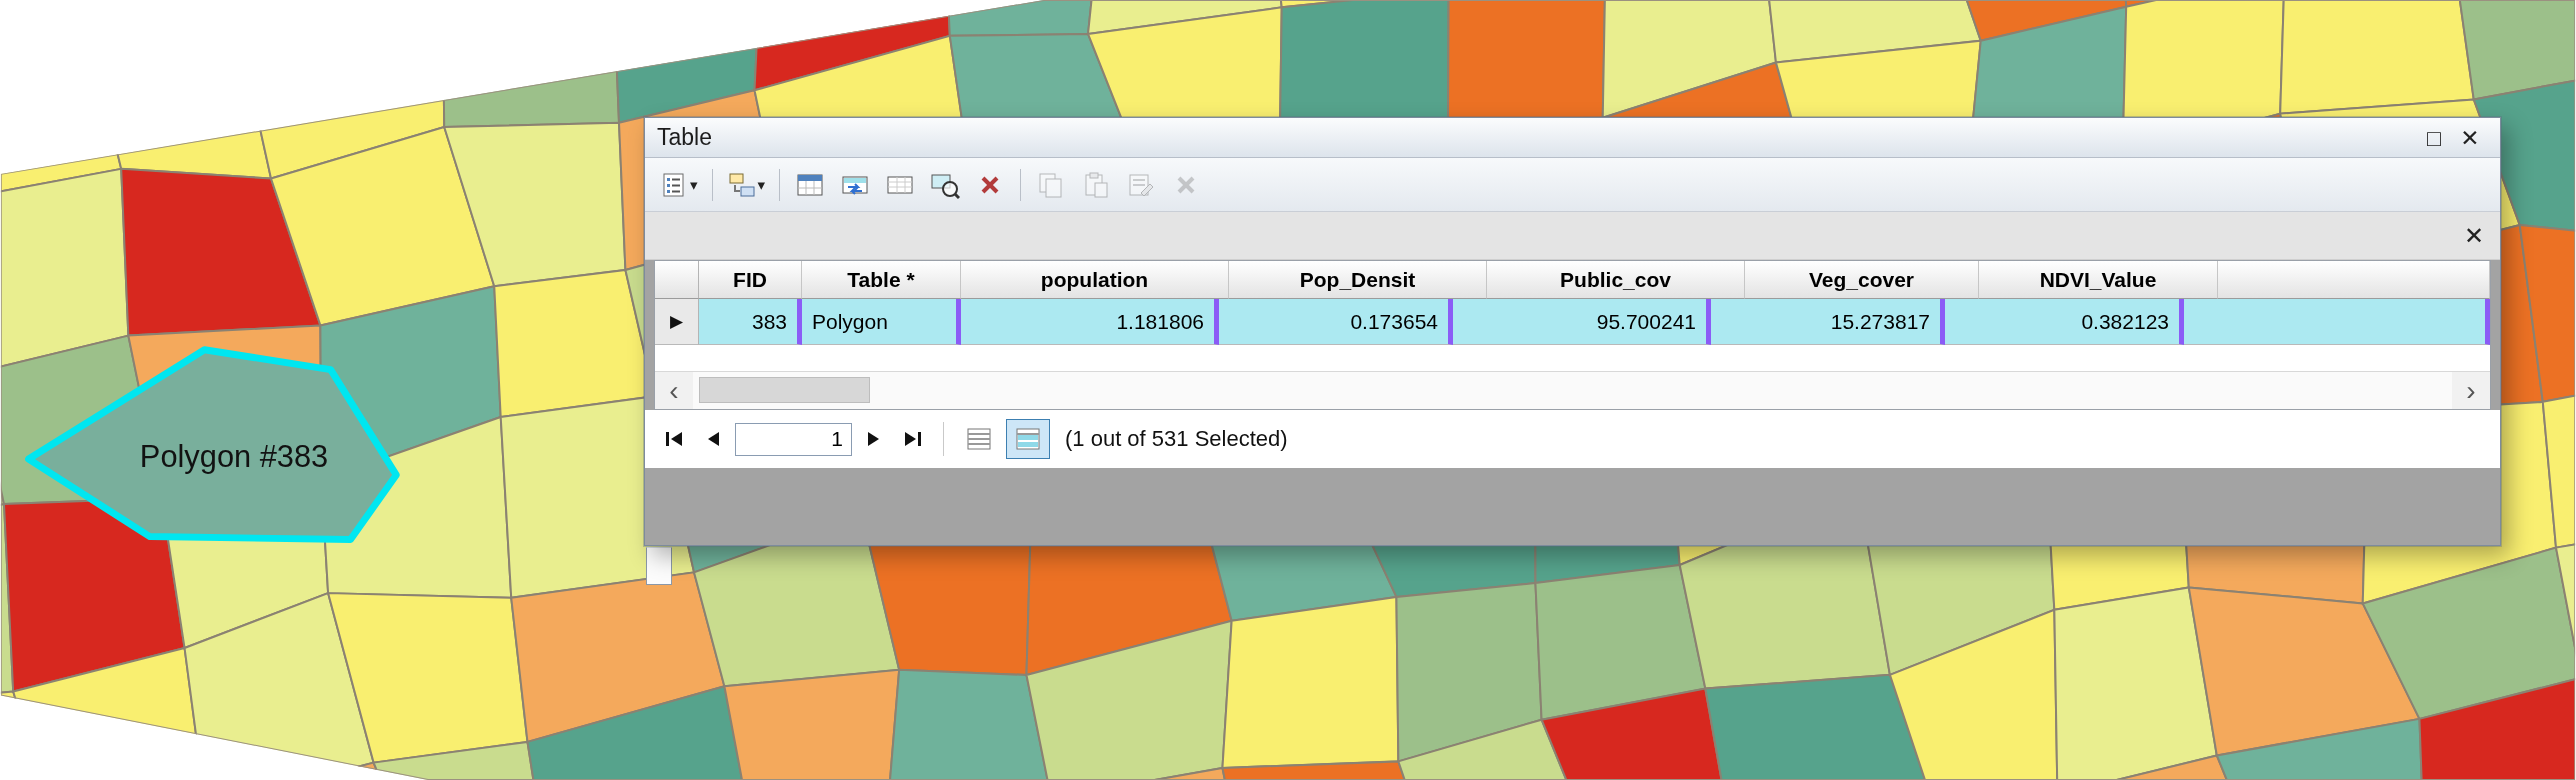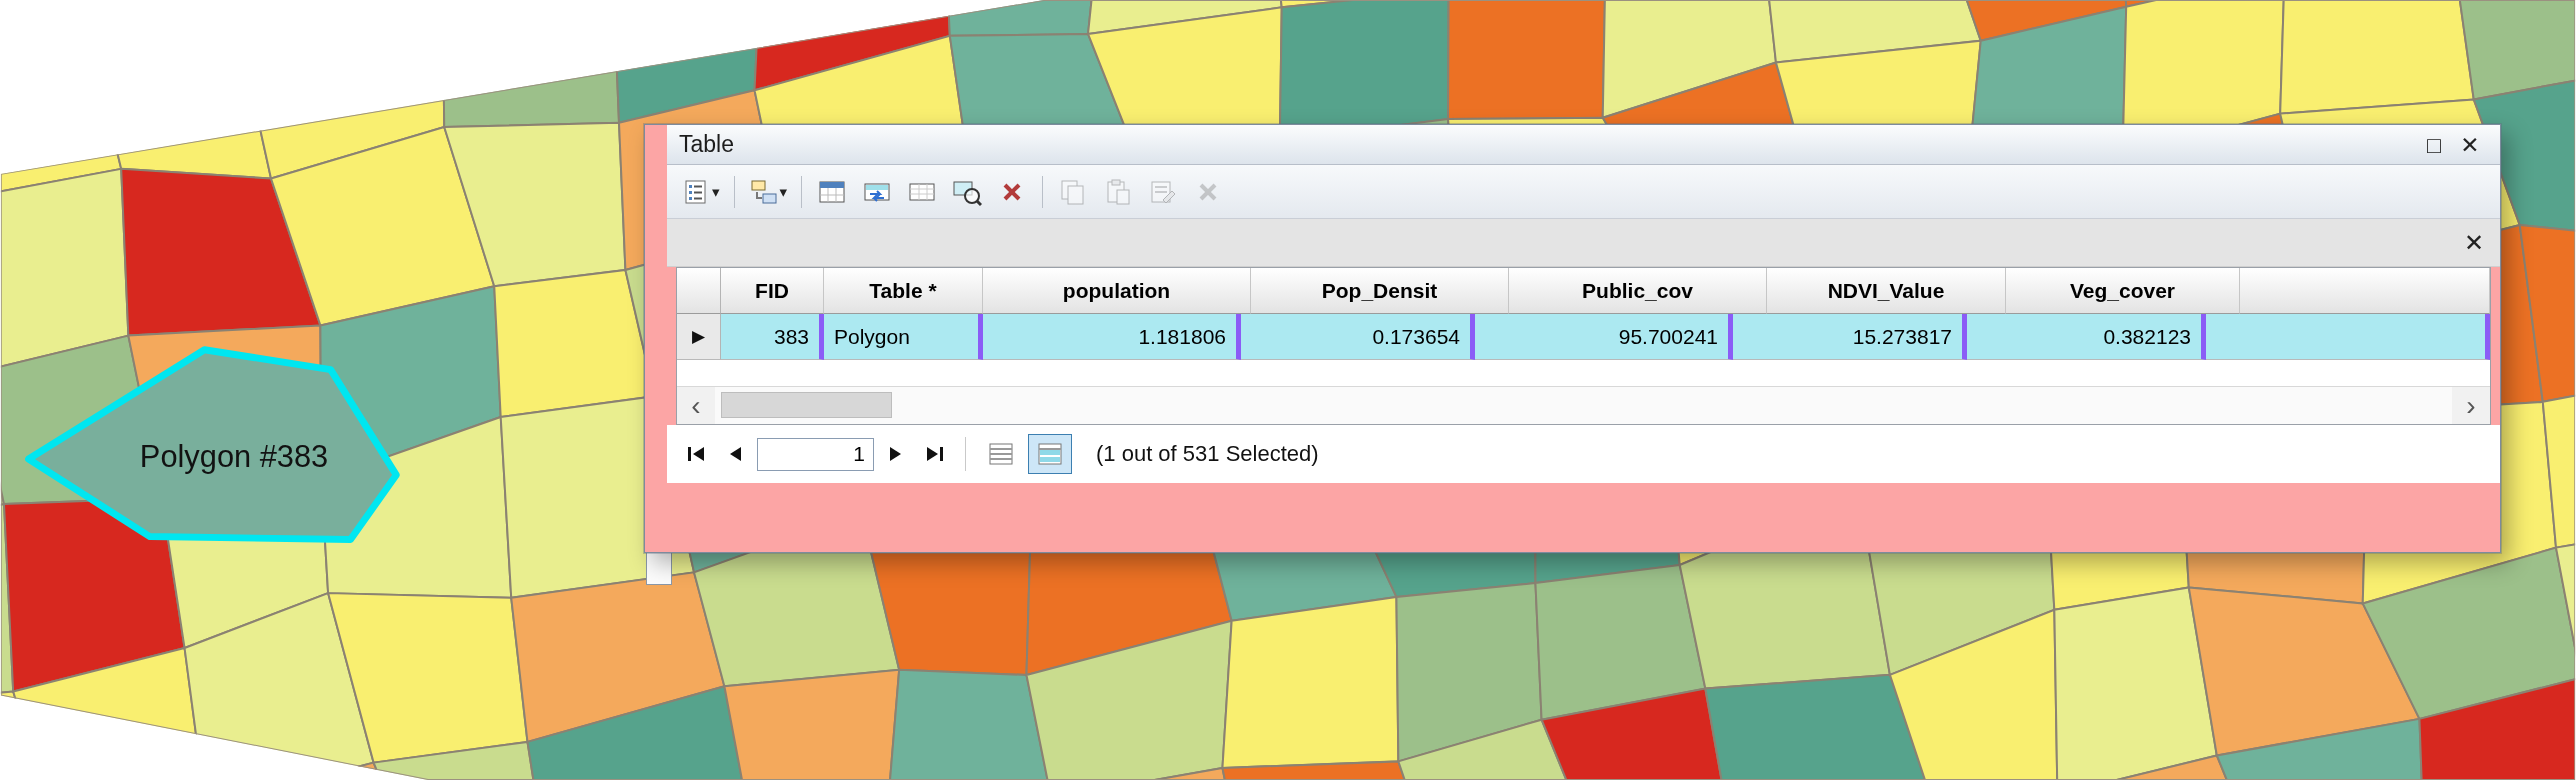--- a/index.html
+++ b/index.html
@@ -4,23 +4,23 @@
 <style>
   * { box-sizing: border-box; margin: 0; padding: 0; }
   html,body { width:2576px; height:780px; overflow:hidden; background:#fff;
               font-family:"Liberation Sans", sans-serif; }
   #stage { position:relative; width:2576px; height:780px; overflow:hidden; background:#fff; }
 
   
   #map { position:absolute; left:0; top:0; z-index:1; }
 
   
-  .window { position:absolute; left:644px; top:124px; width:1857px; height:429px;
-            background:#fca5a5; border:1px solid #7d8b9d; z-index:10;
-            box-shadow:0 0 0 1px rgba(95,110,128,.35), 8px 10px 22px rgba(0,0,0,.30);padding-left:22px; }
+  .window { position:absolute; left:644px; top:117px; width:1857px; height:429px;
+            background:#a3a3a3; border:1px solid #7d8b9d; z-index:10;
+            box-shadow:0 0 0 1px rgba(95,110,128,.35), 8px 10px 22px rgba(0,0,0,.30); }
 
   .titlebar { height:40px; display:flex; align-items:center; padding:0 12px;
               background:linear-gradient(#fbfcfd,#dde4ec); border-bottom:1px solid #b7bec9; }
   .titlebar .title { font-size:23px; color:#1c1c1c; flex:1; }
   .tb-btn { background:transparent; border:none; font-size:23px; color:#222;
             width:36px; height:32px; cursor:default; line-height:30px; }
 
   .toolbar { height:54px; display:flex; align-items:center; gap:5px; padding-left:10px;
              background:linear-gradient(#f7f9fb,#e4e9ef); border-bottom:1px solid #c9ced6; }
   .tbtn { width:40px; height:40px; display:flex; align-items:center; justify-content:center;
@@ -29,21 +29,21 @@
   .tbtn.disabled { opacity:.42; filter:grayscale(1); }
   .dd { font-size:15px; color:#222; margin-left:1px; }
   .tsep { width:1px; height:32px; background:#b9bfc8; margin:0 5px; }
 
   .tabstrip { height:48px; background:#e4e4e4; border-bottom:1px solid #cfcfcf;
               display:flex; align-items:center; justify-content:flex-end; padding-right:16px; }
   .tabstrip button { background:transparent; border:none; font-size:24px; color:#222; }
 
   .table-area { margin:0 9px; border:1px solid #9aa0a8; background:#fff; }
   .hrow, .drow { display:flex; }
-  .hrow { height:46px; }
+  .hrow { height:38px; }
   .drow { height:46px; }
   .hc { display:flex; align-items:center; justify-content:center;
         background:linear-gradient(#ffffff,#e3e3e3); border-right:1px solid #c6c6c6;
         border-bottom:1px solid #9b9b9b; font-size:21px; font-weight:bold; color:#000;
         white-space:nowrap; overflow:hidden; }
   .dc { display:flex; align-items:center; background:#ace9f1;
         border-right:5px solid #8b5cf6; border-bottom:1px solid #b9b9b9;
         font-size:21px; color:#000; white-space:nowrap; overflow:hidden; }
   .num { justify-content:flex-end; padding-right:10px; }
   .txt { justify-content:flex-start; padding-left:10px; }
@@ -69,21 +69,21 @@
             background:#fff; }
   .nav-btn { width:34px; height:32px; background:transparent; border:none;
              display:flex; align-items:center; justify-content:center; }
   .rec-input { width:117px; height:33px; border:1px solid #8a9cb2; font-size:21px;
                text-align:right; padding-right:8px; font-family:"Liberation Sans",sans-serif; }
   .nsep { width:1px; height:34px; background:#c9c9c9; margin:0 8px; }
   .rec-view-btn { width:44px; height:40px; background:transparent;
                   border:1px solid transparent; display:flex; align-items:center;
                   justify-content:center; }
   .rec-view-btn.active { border:1px solid #3c7fb1; background:#cde6f7; }
-  .status { font-size:22px; color:#111; margin-left:19px; white-space:nowrap; }
+  .status { font-size:22px; color:#111; margin-left:10px; white-space:nowrap; }
 
   .mini-tab { position:absolute; left:646px; top:547px; width:26px; height:38px;
               background:#fcfcfc; border:1px solid #8b98a8; border-top:1px solid #d4dae1;
               z-index:9; }
 </style>
 </head>
 <body>
 
 <div id="stage">
 
@@ -447,22 +447,22 @@
     </div>
 
     <div class="table-area">
       <div class="hrow">
         <div class="hc selcell hdr col-sel"></div>
         <div class="hc col-0">FID</div>
         <div class="hc col-1">Table *</div>
         <div class="hc col-2">population</div>
         <div class="hc col-3">Pop_Densit</div>
         <div class="hc col-5">Public_cov</div>
+        <div class="hc col-6">Veg_cover</div>
         <div class="hc col-7">NDVI_Value</div>
-        <div class="hc col-6">Veg_cover</div>
         <div class="hc col-x"></div>
       </div>
       <div class="drow">
         <div class="dc selcell col-sel">
           <span class="rowptr">▶</span>
         </div>
         <div class="dc num col-0">383</div>
         <div class="dc txt col-1">Polygon</div>
         <div class="dc num col-3">1.181806</div>
         <div class="dc num col-4">0.173654</div>

